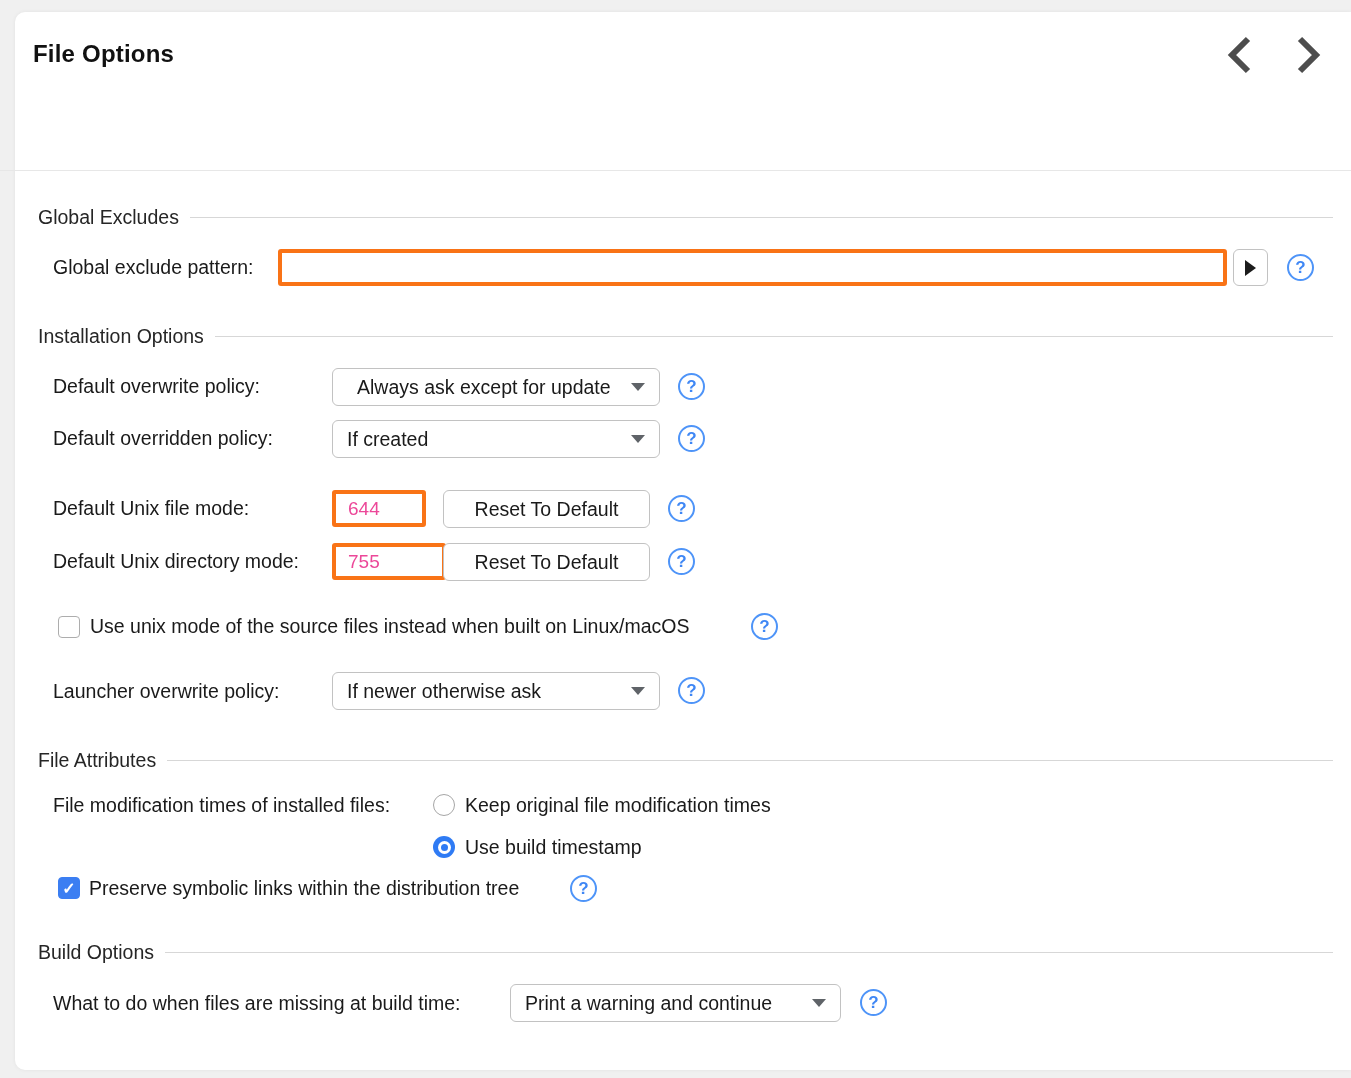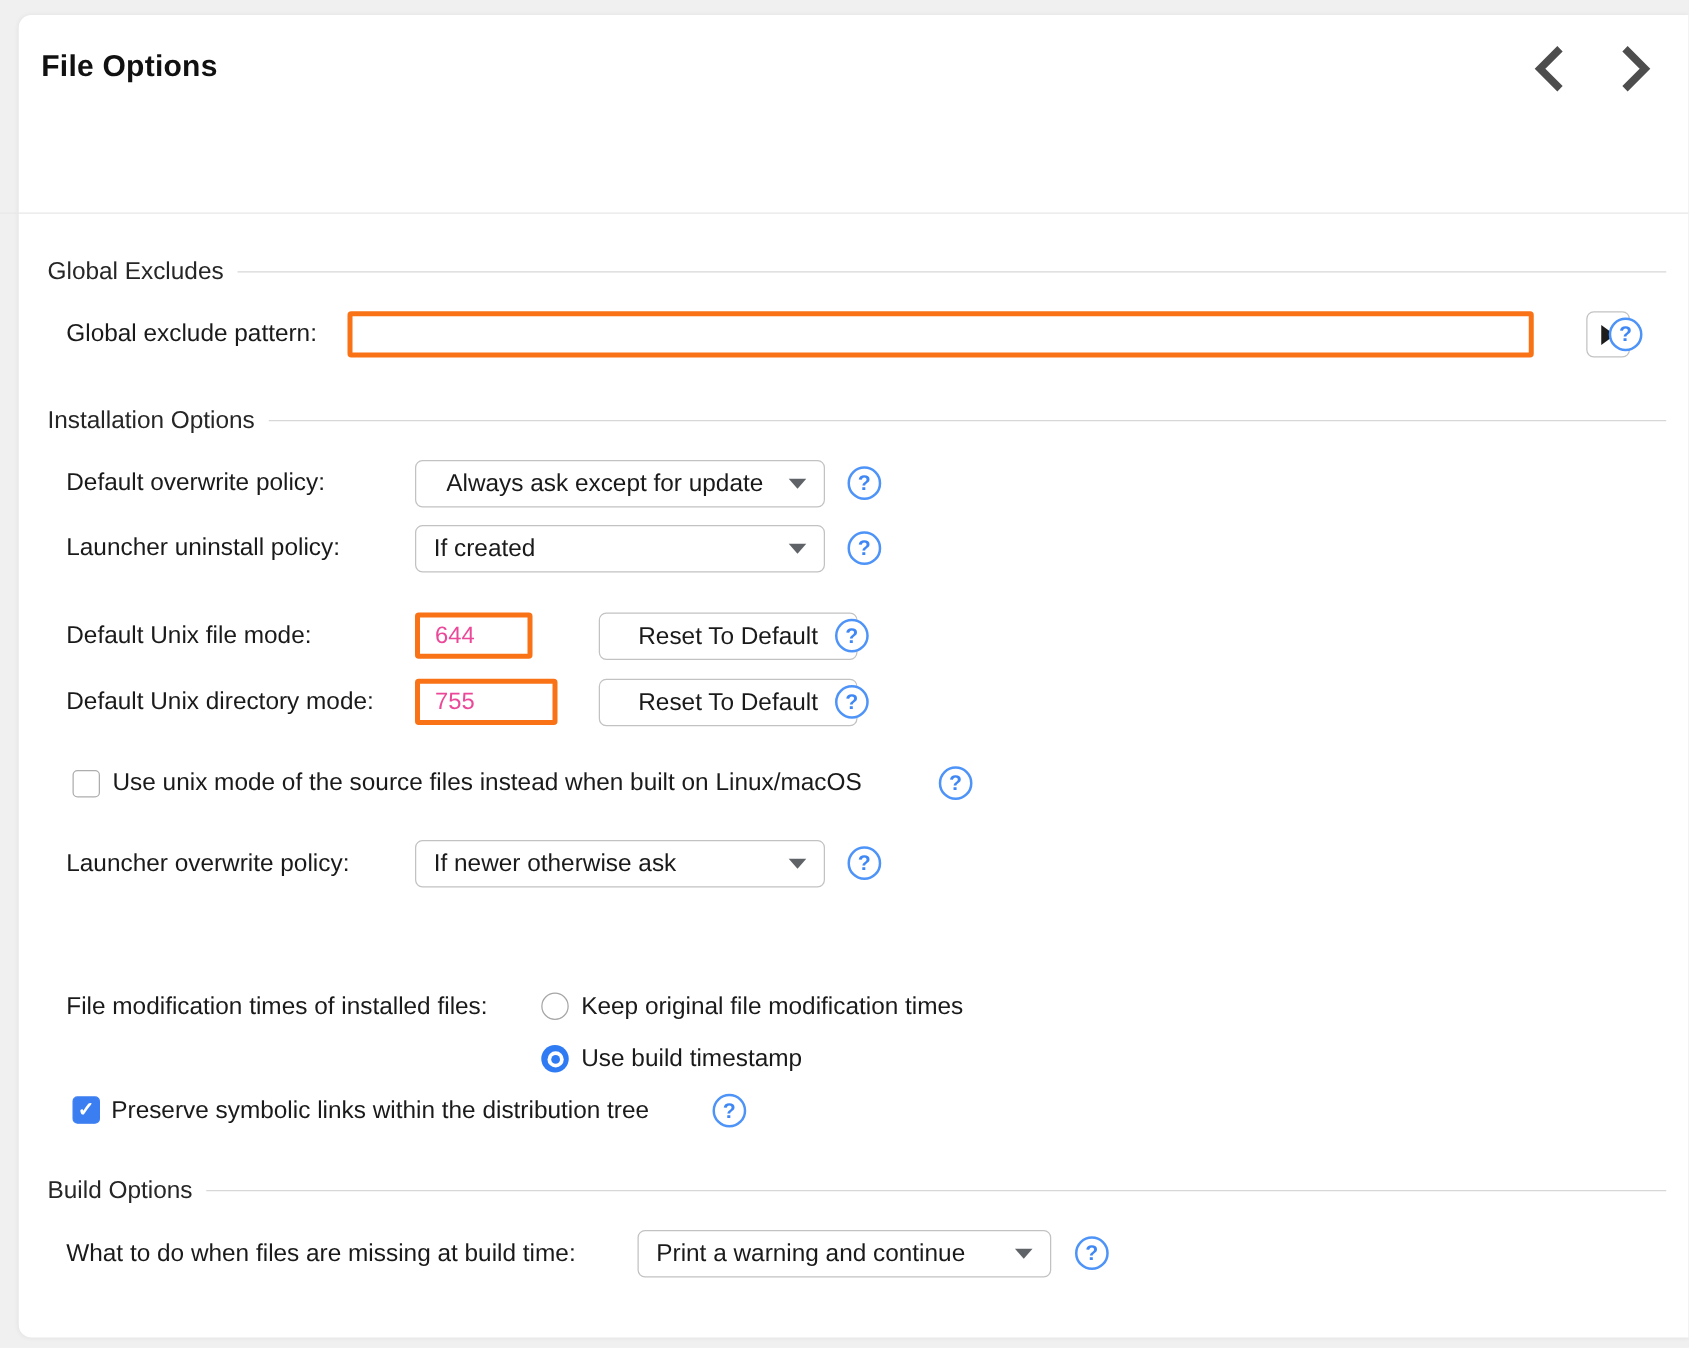--- a/index.html
+++ b/index.html
@@ -99,21 +99,20 @@
     background: #ffffff;
     border: 1px solid #c2c2c2;
     border-radius: 6px;
     font-family: "Liberation Sans", sans-serif;
     font-size: 19.5px;
     color: #1a1a1a;
     display: flex;
     align-items: center;
     justify-content: center;
     cursor: pointer;
-    margin-left: 36px;
   }
   .arrow-btn {
     width: 35px; height: 37px;
   }
   .tri-right {
     width: 0; height: 0;
     border-top: 8px solid transparent;
     border-bottom: 8px solid transparent;
     border-left: 11px solid #1c1c1c;
   }
@@ -219,21 +218,21 @@
     <span class="section-line"></span>
   </div>
 
   <div class="abs lbl" style="left:53px; top:375px;">Default overwrite policy:</div>
   <div class="abs dropdown" style="left:332px; top:368px; width:328px; height:38px;padding-left:24px;">
     <span class="dd-text">Always ask except for update</span>
     <span class="caret-down"></span>
   </div>
   <div class="abs help" style="left:678px; top:373px;">?</div>
 
-  <div class="abs lbl" style="left:53px; top:427px;">Launcher uninstall policy:</div>
+  <div class="abs lbl" style="left:53px; top:427px;">Default overridden policy:</div>
   <div class="abs dropdown" style="left:332px; top:420px; width:328px; height:38px;">
     <span class="dd-text">If created</span>
     <span class="caret-down"></span>
   </div>
   <div class="abs help" style="left:678px; top:425px;">?</div>
 
   <div class="abs lbl" style="left:53px; top:497px;">Default Unix file mode:</div>
   <input class="abs text-input" style="left: 332px; top: 490px; width: 94px; height: 37px;" value="644">
   <div class="abs btn" style="left:443px; top:490px; width:207px; height:38px;">
     <span>Reset To Default</span>
@@ -251,20 +250,24 @@
   <div class="abs lbl" style="left:90px; top:615px;">Use unix mode of the source files instead when built on Linux/macOS</div>
   <div class="abs help" style="left:751px; top:613px;">?</div>
 
   <div class="abs lbl" style="left:53px; top:680px;">Launcher overwrite policy:</div>
   <div class="abs dropdown" style="left:332px; top:672px; width:328px; height:38px;">
     <span class="dd-text">If newer otherwise ask</span>
     <span class="caret-down"></span>
   </div>
   <div class="abs help" style="left:678px; top:677px;">?</div>
 
+  <div class="abs section" style="top:749px;">
+    <span class="section-title">File Attributes</span>
+    <span class="section-line"></span>
+  </div>
 
   <div class="abs lbl" style="left:53px; top:794px;">File modification times of installed files:</div>
 
   <div class="abs radio off" style="left:433px; top:794px;"></div>
   <div class="abs lbl" style="left:465px; top:794px;">Keep original file modification times</div>
 
   <div class="abs radio on" style="left:433px; top:836px;">
     <span class="ring">
         <span class="dot"></span>
       </span>

